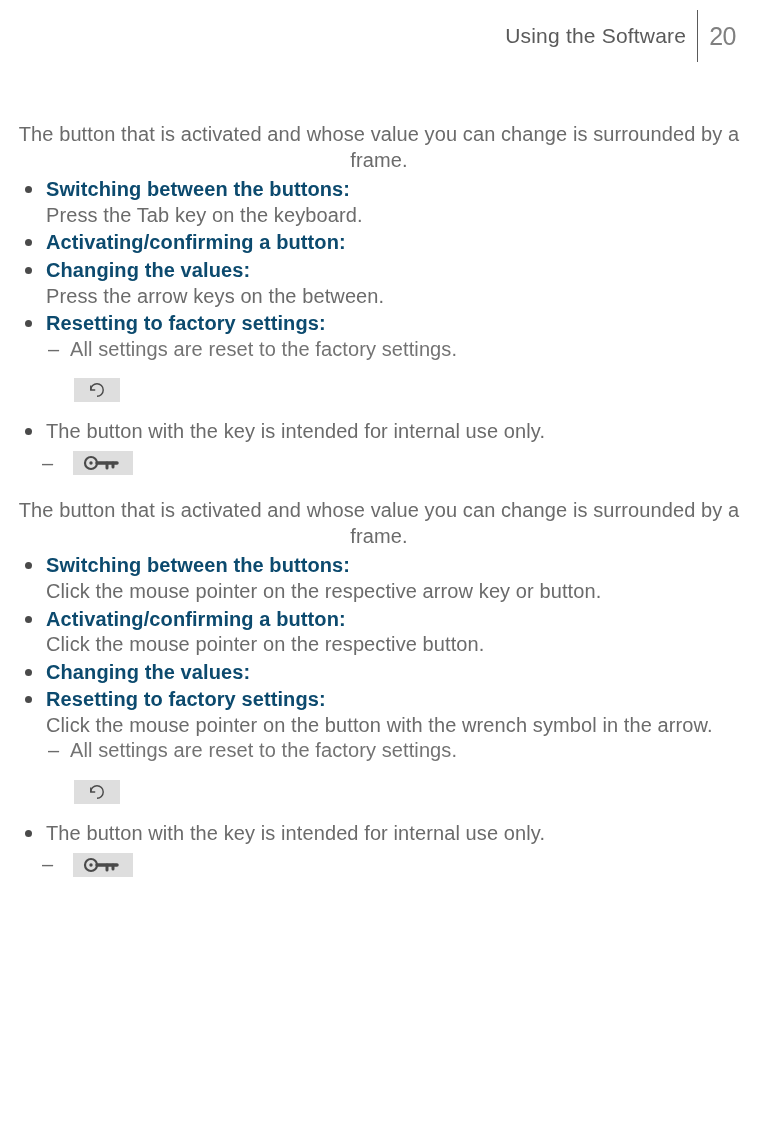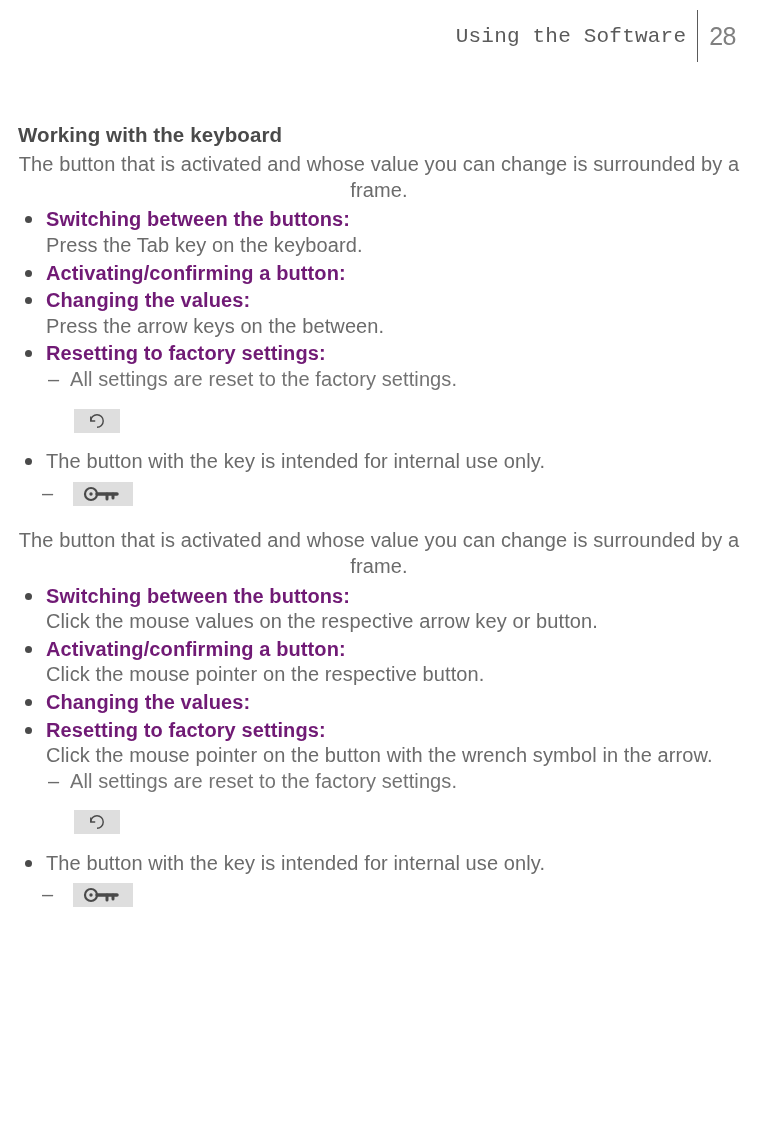--- a/index.html
+++ b/index.html
@@ -16,21 +16,20 @@
   .header {
     display: flex;
     justify-content: flex-end;
     align-items: center;
     padding: 10px 22px 10px 0;
     font-size: 21px;
     color: #5a5a5a;
   }
   .header-title {
     letter-spacing: 0.2px;
-    font-family: Liberation Mono, monospace;
   }
   .vdiv {
     border-left: 1.3px solid #5a5a5a;
     height: 52px;
     margin: 0 11px 0 11px;
   }
   .page-num {
     font-size: 25px;
     font-weight: 300;
     color: #808080;
@@ -69,21 +68,21 @@
     position: absolute;
     left: -21px;
     top: 9px;
     width: 7px;
     height: 7px;
     background: #4a4a4a;
     border-radius: 50%;
   }
   .bold {
     font-weight: 600;
-    color: #701a75;
+    color: #0c4a6e;
     display: block;
   }
   .subtext {
     color: #6b6b6b;
   }
   ul.dash {
     list-style: none;
     margin: 0;
     padding: 0 0 0 24px;
   }
@@ -128,26 +127,25 @@
   }
   svg { display: block; }
   .sec2 { margin-top: 22px; }
 </style>
 </head>
 <body>
 
 <div class="header">
   <span class="header-title">Using the Software</span>
   <span class="vdiv"></span>
-  <span class="page-num">28</span>
+  <span class="page-num">20</span>
 </div>
 
 <div class="content">
 
-  <h2 class="section">Working with the keyboard</h2>
   <p class="intro">The button that is activated and whose value you can change is surrounded by a frame.</p>
 
   <ul class="b">
     <li>
       <span class="bold">Switching between the buttons:</span>
       <span class="subtext">Press the Tab key on the keyboard.</span>
     </li>
     <li>
       <span class="bold">Activating/confirming a button:</span>
     </li>
@@ -190,21 +188,21 @@
       </svg>
     </span>
   </div>
 
   <div class="sec2">
     <p class="intro">The button that is activated and whose value you can change is surrounded by a frame.</p>
 
     <ul class="b">
       <li>
         <span class="bold">Switching between the buttons:</span>
-        <span class="subtext">Click the mouse values on the respective arrow key or button.</span>
+        <span class="subtext">Click the mouse pointer on the respective arrow key or button.</span>
       </li>
       <li>
         <span class="bold">Activating/confirming a button:</span>
         <span class="subtext">Click the mouse pointer on the respective button.</span>
       </li>
       <li>
         <span class="bold">Changing the values:</span>
       </li>
       <li>
         <span class="bold">Resetting to factory settings:</span>

